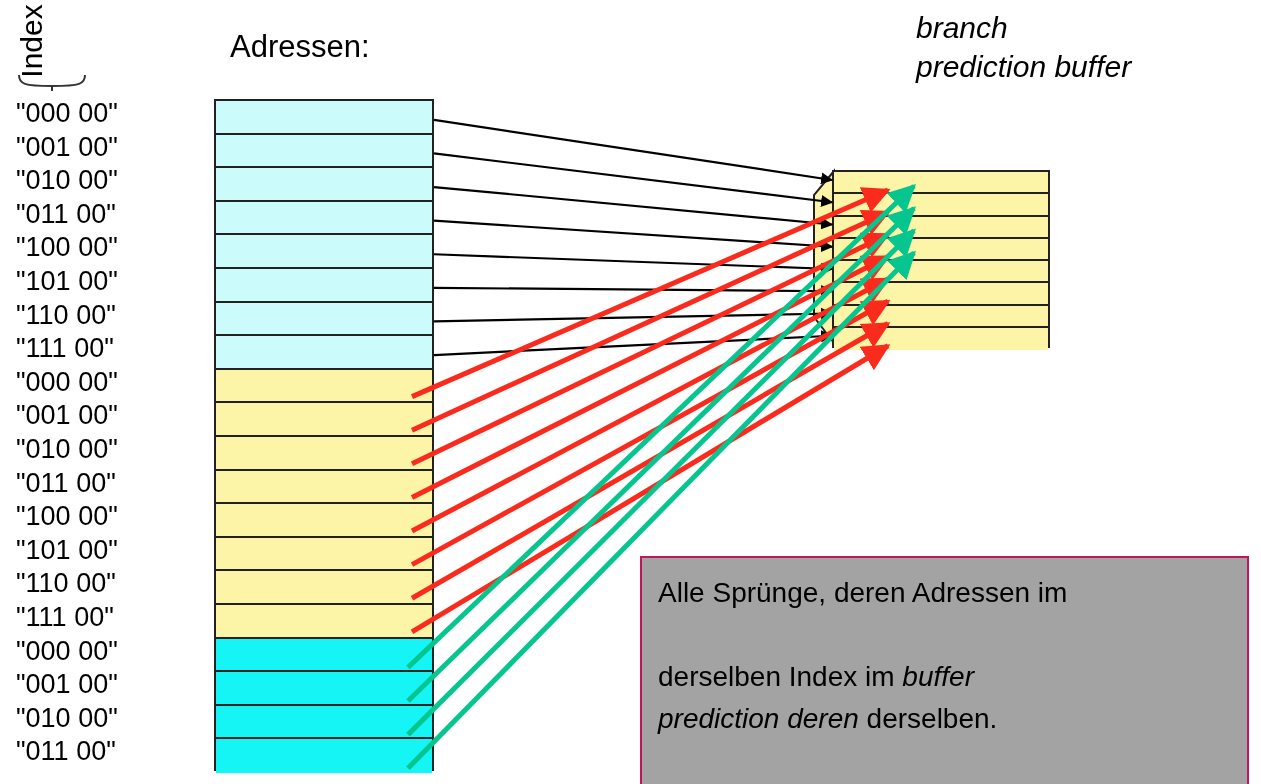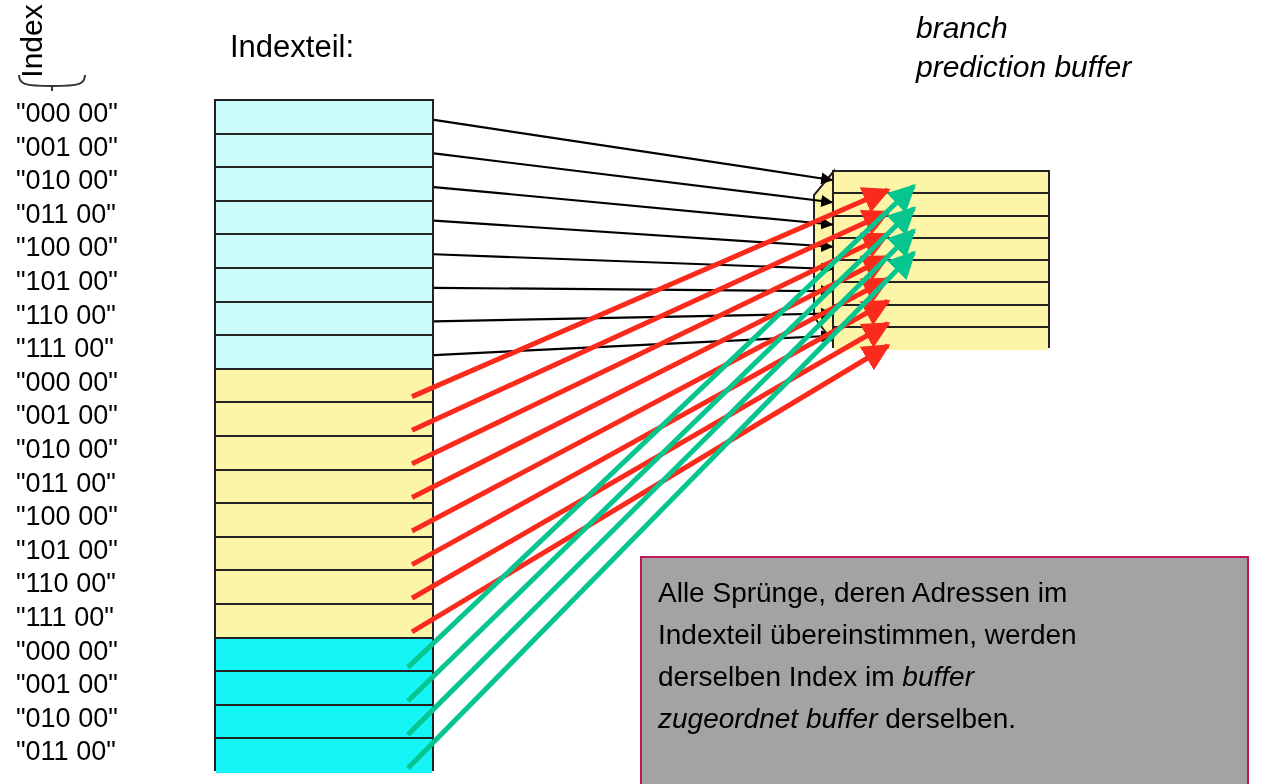--- a/index.html
+++ b/index.html
@@ -51,21 +51,21 @@
 <body>
 
 <div id="stage">
 
   <div id="index-label">Index</div>
   <svg id="index-brace" viewBox="0 0 72 18">
     <path d="M1,1 C1,10 6,12 34,12 C62,12 67,10 67,1" fill="none" stroke="#333" stroke-width="2"></path>
     <path d="M34,12 L34,17" fill="none" stroke="#333" stroke-width="2"></path>
   </svg>
 
-  <div id="program-title">Indexteil:</div>
+  <div id="program-title">Adressen:</div>
   <div id="bpb-title">branch prediction buffer</div>
 
   <div id="addr-labels">
       <div class="addr-label" style="top: 96px;">"000 00"</div>
       <div class="addr-label" style="top: 129.6px;">"001 00"</div>
       <div class="addr-label" style="top: 163.2px;">"010 00"</div>
       <div class="addr-label" style="top: 196.8px;">"011 00"</div>
       <div class="addr-label" style="top: 230.4px;">"100 00"</div>
       <div class="addr-label" style="top: 264px;">"101 00"</div>
       <div class="addr-label" style="top: 297.6px;">"110 00"</div>
@@ -152,18 +152,18 @@
       <line x1="412" y1="598.2320000000001" x2="888" y2="323.5125" stroke="#fa2b1c" stroke-width="5" marker-end="url(#mk-b)" stroke-linecap="butt"></line>
       <line x1="412" y1="631.832" x2="888" y2="345.7625" stroke="#fa2b1c" stroke-width="5" marker-end="url(#mk-b)" stroke-linecap="butt"></line>
       <line x1="408" y1="667.432" x2="914" y2="186.0125" stroke="#06c58e" stroke-width="5" marker-end="url(#mk-c)" stroke-linecap="butt"></line>
       <line x1="408" y1="701.032" x2="914" y2="208.2625" stroke="#06c58e" stroke-width="5" marker-end="url(#mk-c)" stroke-linecap="butt"></line>
       <line x1="408" y1="734.6320000000001" x2="914" y2="230.5125" stroke="#06c58e" stroke-width="5" marker-end="url(#mk-c)" stroke-linecap="butt"></line>
       <line x1="408" y1="768.232" x2="914" y2="252.7625" stroke="#06c58e" stroke-width="5" marker-end="url(#mk-c)" stroke-linecap="butt"></line>
     </svg>
 
   <div id="note-box">
     <p><span>Alle Sprünge, deren Adressen im</span><br>
-    <span>Indexteil übereinstimmen, werden</span><br>
+    <br>
     <span>derselben Index im </span><i>buffer</i><br>
-    <i>zugeordnet buffer</i><span> derselben.</span></p>
+    <i>prediction deren</i><span> derselben.</span></p>
   </div>
 
 </div>
 
 </body></html>

